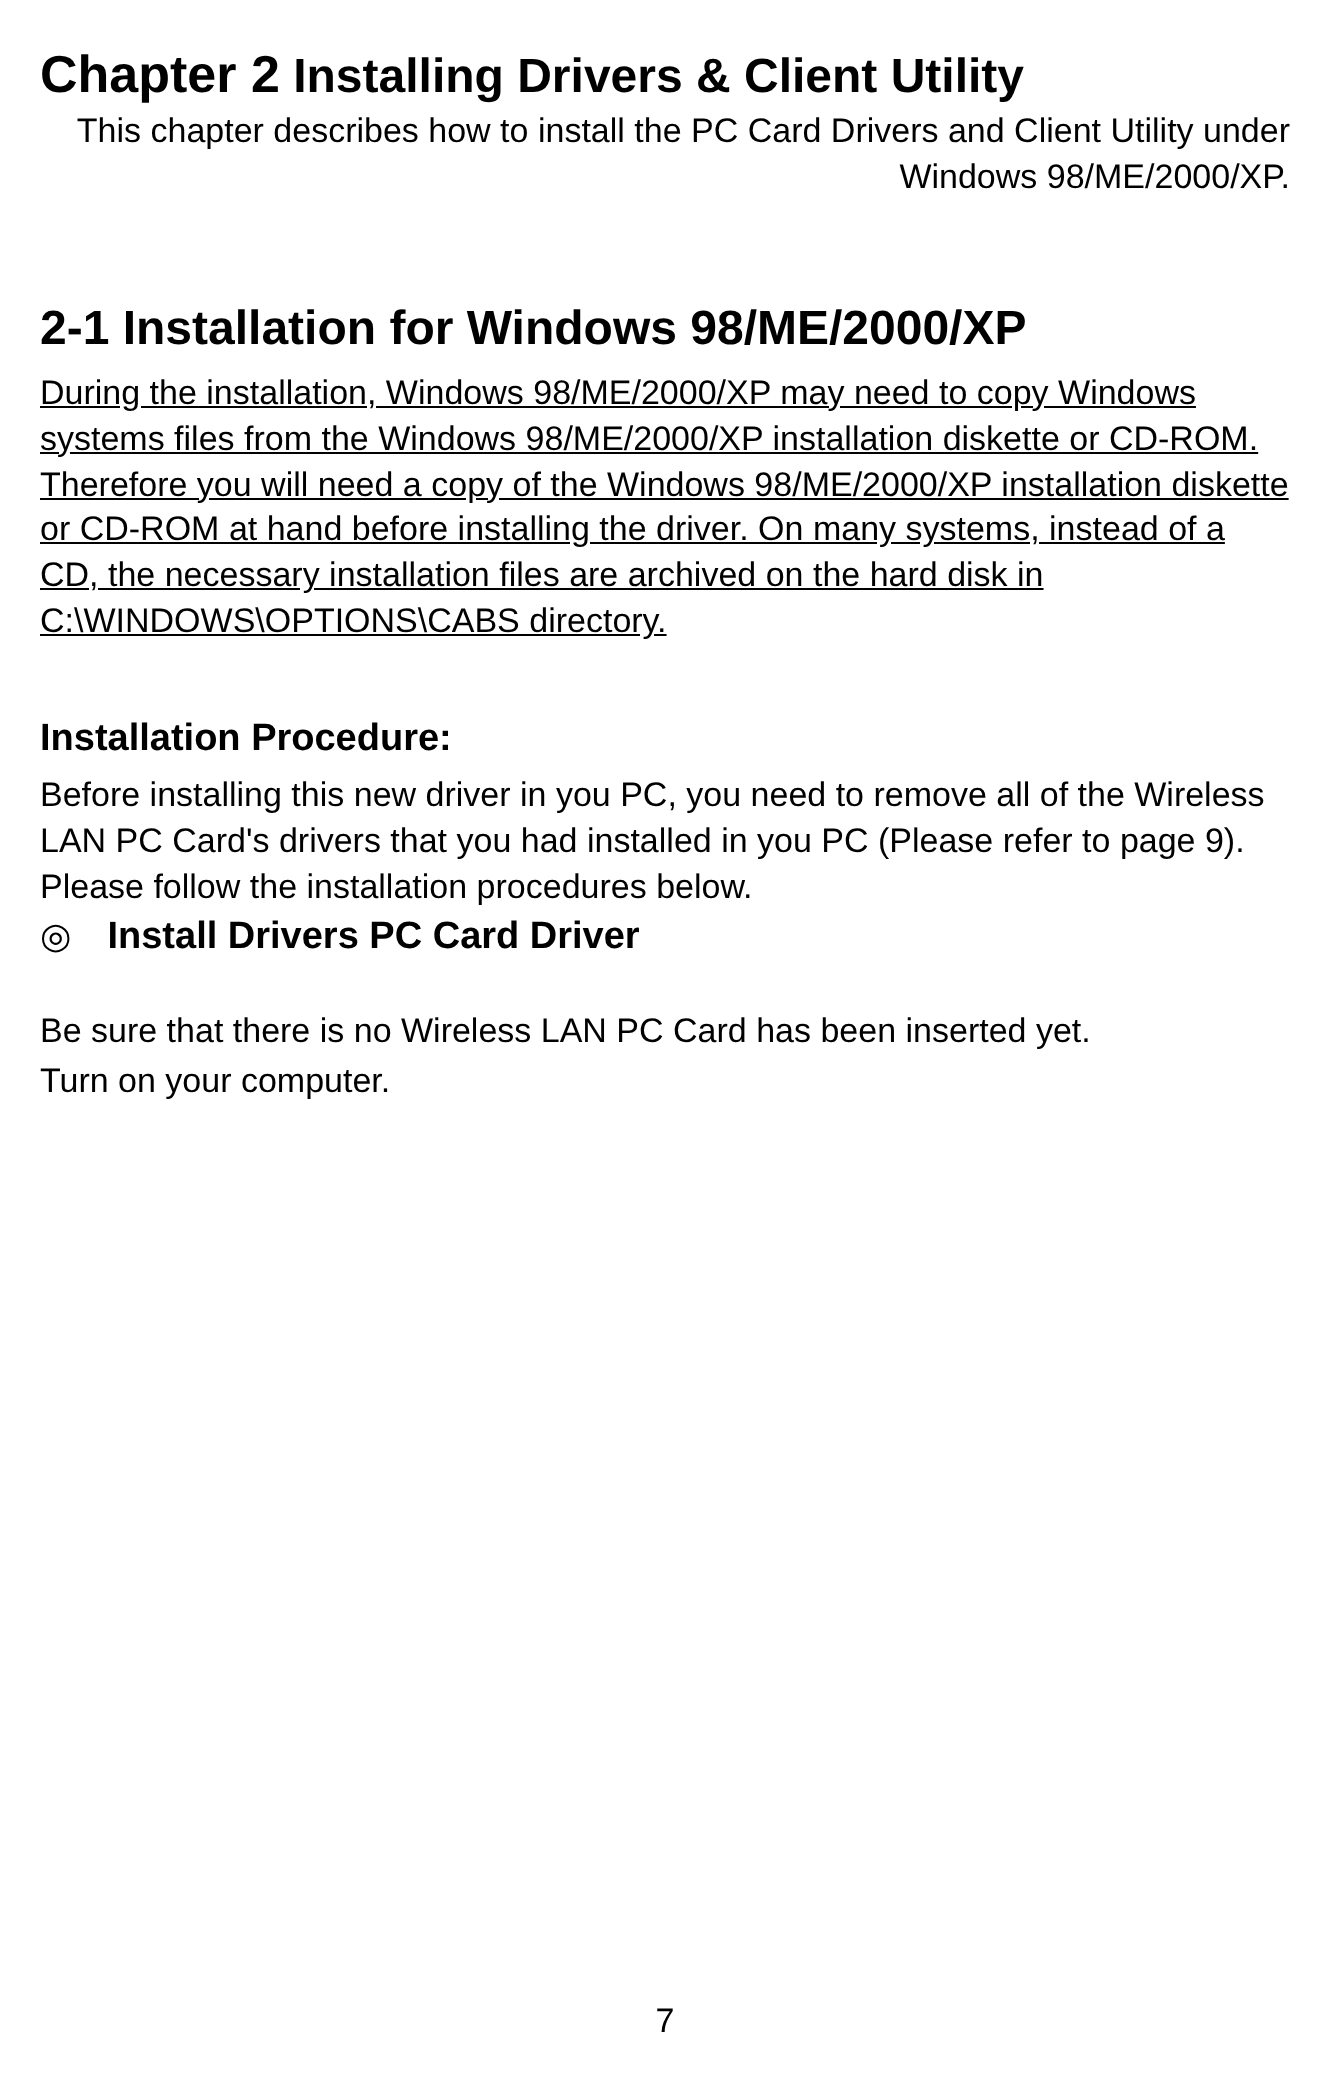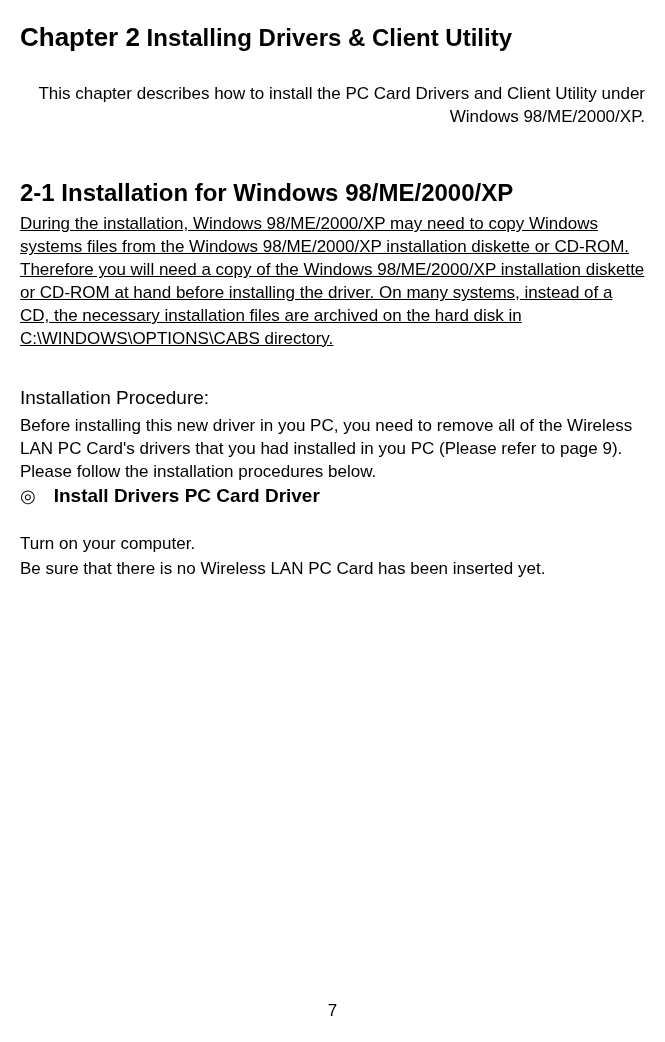--- a/index.html
+++ b/index.html
@@ -7,42 +7,41 @@
       margin: 0;
       padding: 20px 20px 20px 20px;
       width: 625px;
       color: #000;
       line-height: 1.35;
       font-size: 17px;
     }
     .chapter-title {
       font-size: 24px;
       font-weight: bold;
-      margin-bottom: 28px;
     }
     .chapter-label {
       font-size: 26px;
       font-weight: bold;
     }
     .intro-text {
       margin-bottom: 48px;
       text-align: right;
     }
     .section-heading {
       font-size: 24px;
       font-weight: bold;
       margin-bottom: 4px;
     }
     .section-body {
       margin-bottom: 26px;
       text-decoration: underline;
     }
     .subsection-heading {
       font-size: 19px;
-      font-weight: normal;
+      font-weight: bold;
       margin-bottom: 4px;
       margin-top: 34px;
     }
     .sub-body {
     }
     .bullet-line {
       display: flex;
       align-items: baseline;
       font-size: 19px;
       font-weight: bold;
@@ -88,17 +87,17 @@
 
 <div class="subsection-heading">Installation Procedure:</div>
 <div class="sub-body">Before installing this new driver in you PC, you need to remove all of the Wireless LAN PC Card's drivers that you had installed in you PC (Please refer to page 9). Please follow the installation procedures below.</div>
 
 <div class="bullet-line">
   <span class="bullet-symbol">◎</span>
   <span>Install Drivers PC Card Driver</span>
 </div>
 
 <div class="steps">
+  <p>Be sure that there is no Wireless LAN PC Card has been inserted yet.</p>
   <p>Turn on your computer.</p>
-  <p>Be sure that there is no Wireless LAN PC Card has been inserted yet.</p>
 </div>
 
 <div class="page-number">7</div>
 
 </body></html>

